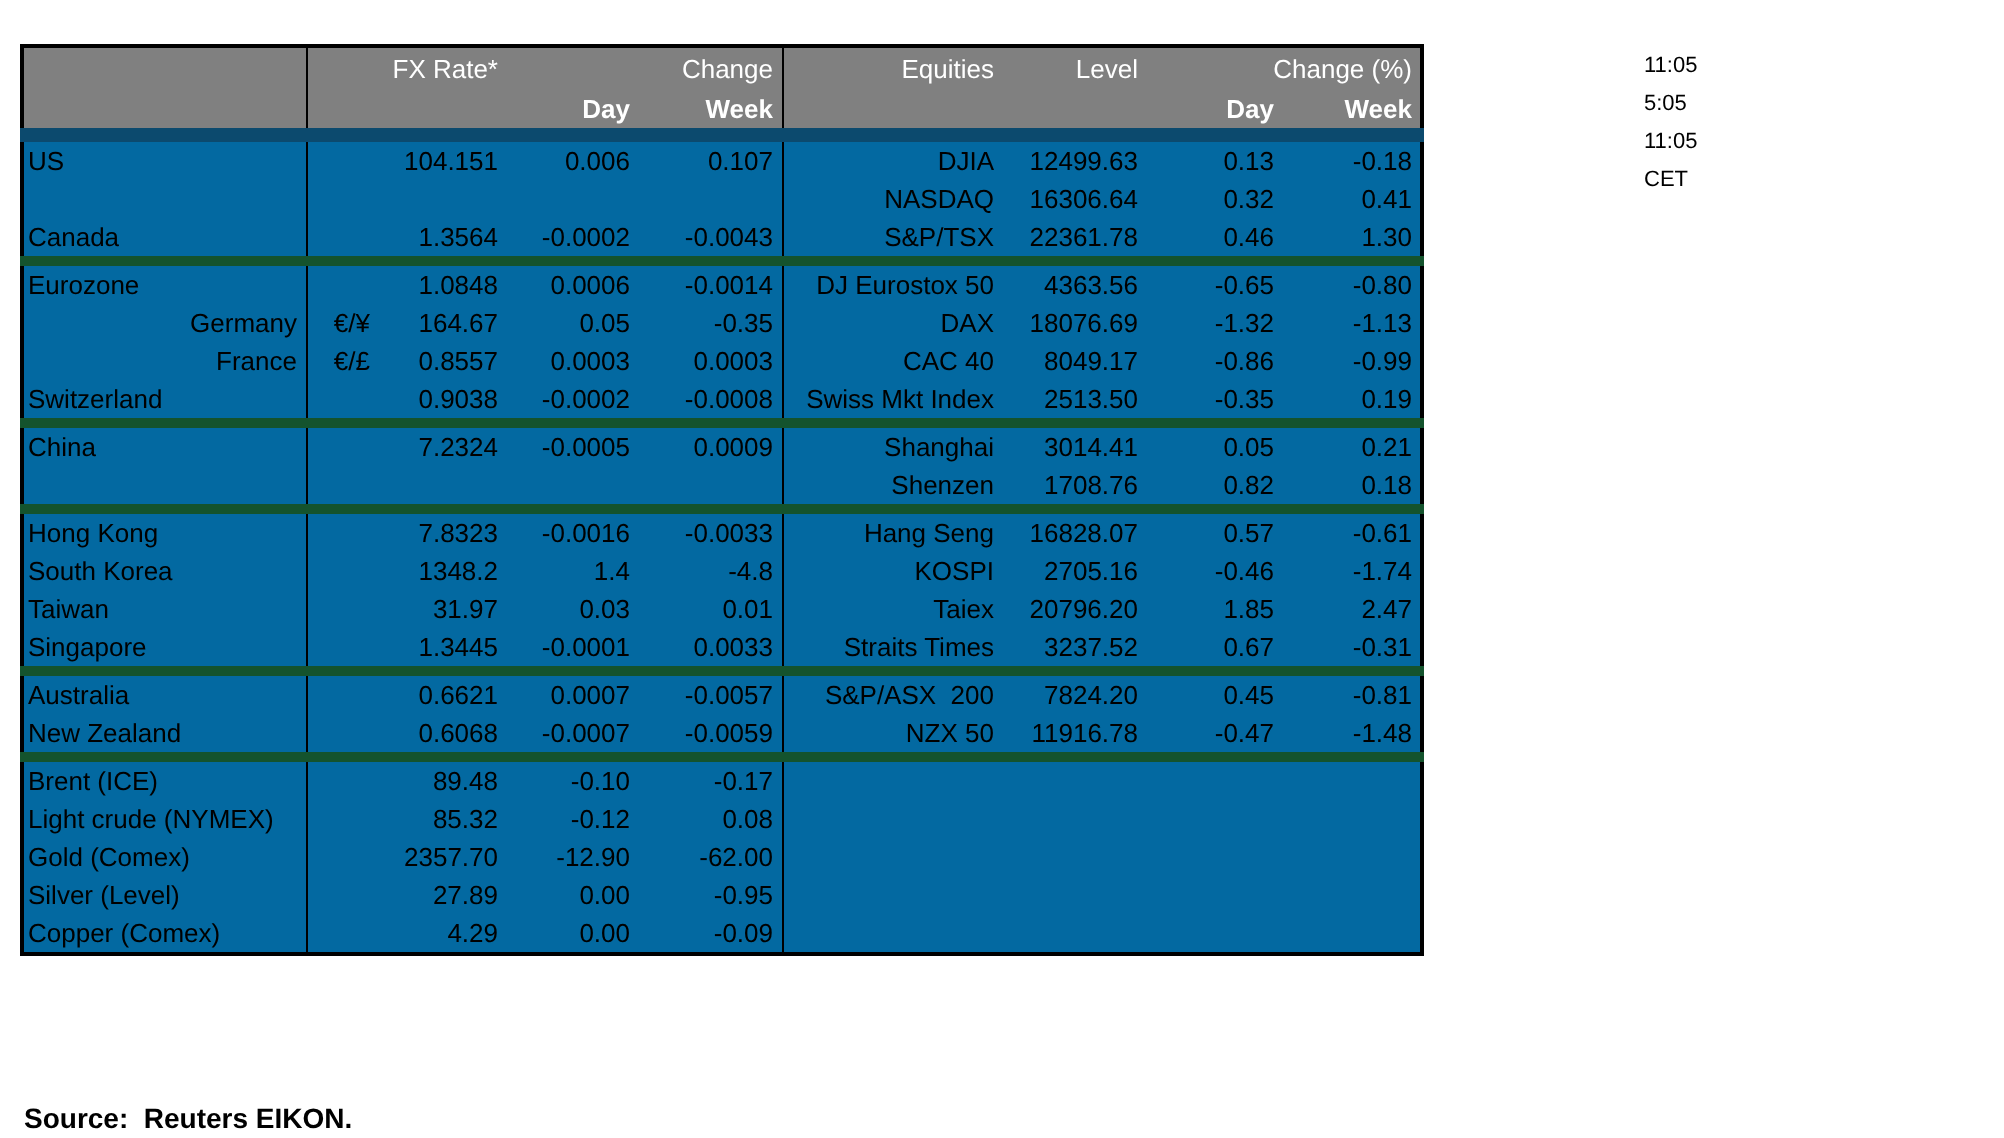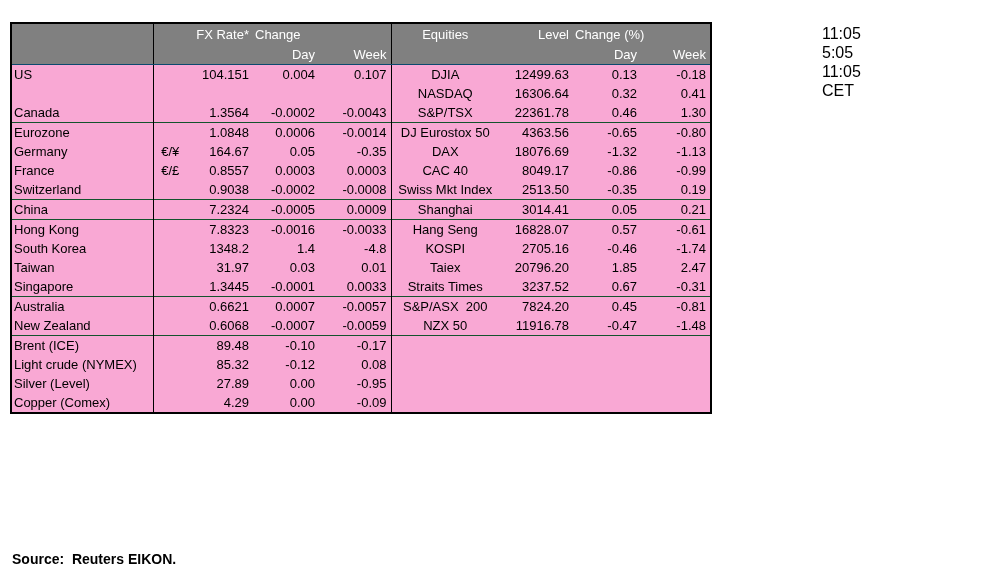--- a/index.html
+++ b/index.html
@@ -1,34 +1,34 @@
 <!DOCTYPE html>
 <html style="--hdr-bg: #808080; --hdr-fg: #ffffff;"><head>
 <meta charset="utf-8">
 <style>
   html,body{margin:0;padding:0;}
   body{width:1002px;height:569px;background:#fff;font-family:"Liberation Sans",sans-serif;color:#000;}
   .canvas{position:relative;width:1002px;height:569px;background:#fff;overflow:hidden;}
 
   table.fin{position:absolute;left:10px;top:22px;border-collapse:collapse;table-layout:fixed;
-    border:2px solid #000;background:#f9a8d4;}
+    border:2px solid #000;background:#0369a1;}
   table.fin th,table.fin td{font-size:13px;line-height:19px;height:19px;padding:0 4px 0 2px;
     white-space:pre;overflow:hidden;vertical-align:middle;font-weight:normal;}
   thead th{background:var(--hdr-bg,#808080);color:var(--hdr-fg,#fff);font-weight:bold;}
   thead tr.h1 th{height:21px;line-height:21px;}
-  thead tr.h2 th{border-bottom:1px solid #0c4a6e;}
+  thead tr.h2 th{border-bottom:7px solid #0c4a6e;font-weight:bold;}
   .num{text-align:right;}
-  .ctr{text-align:left;}
-  .lft{text-align:center;}
+  .ctr{text-align:right;}
+  .lft{text-align:right;}
   td.label{font-weight:bold;}
   .bR{border-right:1px solid #000;}
-  tr.sep td{border-top:1px solid #14532d;}
-  td.indent{padding-left:14px;}
-
-  .timestamps{position:absolute;left:822px;top:24px;font-size:16px;line-height:19px;white-space:pre;}
+  tr.sep td{border-top:5px solid #14532d;}
+  td.indent{padding-left:14px;text-align:right;}
+
+  .timestamps{position:absolute;left:822px;top:24px;font-size:11px;line-height:19px;white-space:pre;}
   .footer{position:absolute;left:12px;top:509px;font-size:14px;font-weight:bold;line-height:20px;white-space:pre;}
 </style>
 </head>
 <body>
 
 <div class="canvas">
 
   <table class="fin">
     <colgroup>
       <col style="width:142px">
@@ -61,21 +61,21 @@
         <th></th>
         <th class="num">Day</th>
         <th class="num">Week</th>
       </tr>
     </thead>
     <tbody id="rows">
         <tr>
     <td class="label bR">US</td>
     <td class="lft"></td>
     <td class="num">104.151</td>
-    <td class="num">0.004</td>
+    <td class="num">0.006</td>
     <td class="num bR">0.107</td>
     <td class="lft">DJIA</td>
     <td class="num">12499.63</td>
     <td class="num">0.13</td>
     <td class="num">-0.18</td>
   </tr>
         <tr>
     <td class="label bR"></td>
     <td class="lft"></td>
     <td class="num"></td>
@@ -145,20 +145,31 @@
     <td class="label bR">China</td>
     <td class="lft"></td>
     <td class="num">7.2324</td>
     <td class="num">-0.0005</td>
     <td class="num bR">0.0009</td>
     <td class="lft">Shanghai</td>
     <td class="num">3014.41</td>
     <td class="num">0.05</td>
     <td class="num">0.21</td>
   </tr>
+        <tr>
+    <td class="label bR"></td>
+    <td class="lft"></td>
+    <td class="num"></td>
+    <td class="num"></td>
+    <td class="num bR"></td>
+    <td class="lft">Shenzen</td>
+    <td class="num">1708.76</td>
+    <td class="num">0.82</td>
+    <td class="num">0.18</td>
+  </tr>
         <tr class="sep">
     <td class="label bR">Hong Kong</td>
     <td class="lft"></td>
     <td class="num">7.8323</td>
     <td class="num">-0.0016</td>
     <td class="num bR">-0.0033</td>
     <td class="lft">Hang Seng</td>
     <td class="num">16828.07</td>
     <td class="num">0.57</td>
     <td class="num">-0.61</td>
@@ -234,20 +245,31 @@
     <td class="lft"></td>
     <td class="num">85.32</td>
     <td class="num">-0.12</td>
     <td class="num bR">0.08</td>
     <td class="lft"></td>
     <td class="num"></td>
     <td class="num"></td>
     <td class="num"></td>
   </tr>
         <tr>
+    <td class="label bR">Gold (Comex)</td>
+    <td class="lft"></td>
+    <td class="num">2357.70</td>
+    <td class="num">-12.90</td>
+    <td class="num bR">-62.00</td>
+    <td class="lft"></td>
+    <td class="num"></td>
+    <td class="num"></td>
+    <td class="num"></td>
+  </tr>
+        <tr>
     <td class="label bR">Silver (Level)</td>
     <td class="lft"></td>
     <td class="num">27.89</td>
     <td class="num">0.00</td>
     <td class="num bR">-0.95</td>
     <td class="lft"></td>
     <td class="num"></td>
     <td class="num"></td>
     <td class="num"></td>
   </tr>

